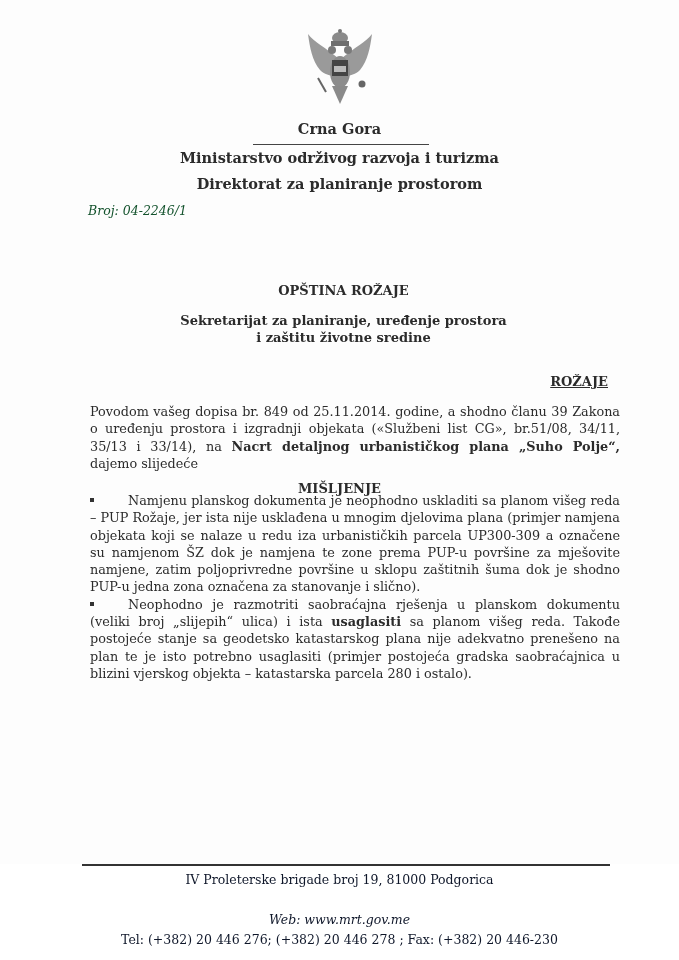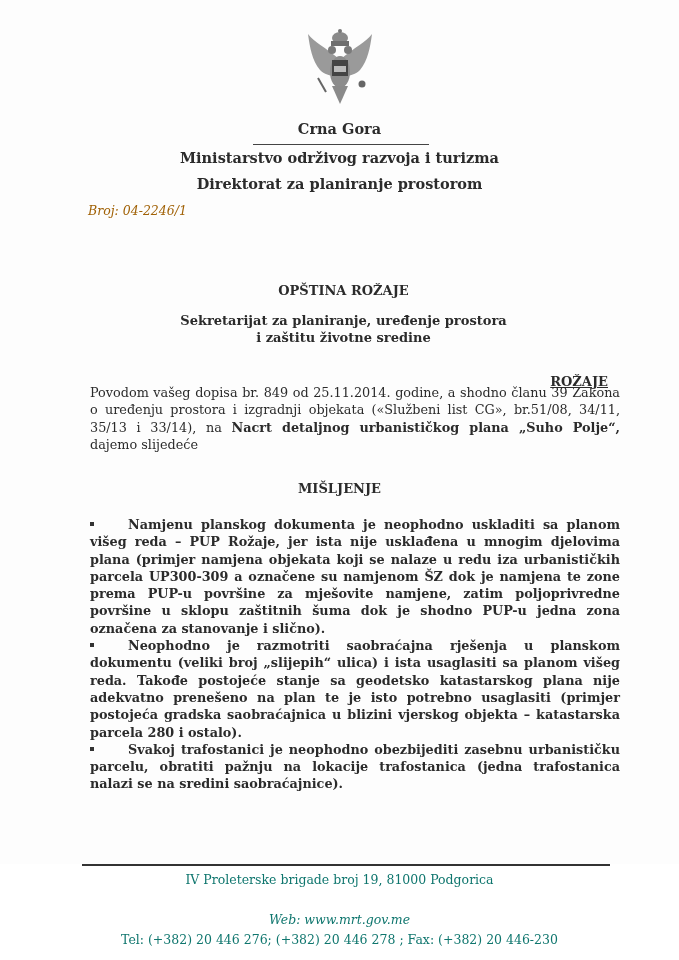--- a/index.html
+++ b/index.html
@@ -6,32 +6,32 @@
   body {
     width: 679px; height: 960px; background: #ffffff; overflow: hidden;
     font-family: "DejaVu Serif", "Liberation Serif", serif;
     color: #2b2b2b; position: relative;
   }
   .page { position: absolute; left: 0; top: 0; width: 679px; height: 864px; background: #fdfdfd; }
   .crest { position: absolute; left: 302px; top: 28px; width: 76px; height: 80px; }
   .center { position: absolute; left: 0; width: 679px; text-align: center; }
   .hdr { font-weight: bold; font-size: 14.5px; letter-spacing: 0px; }
   .hr1 { position: absolute; left: 253px; top: 144px; width: 176px; height: 1px; background: #444; }
-  .meta { position: absolute; left: 88px; font-style: italic; font-size: 12.5px; color: #a16207; }
+  .meta { position: absolute; left: 88px; font-style: italic; font-size: 12.5px; color: #14532d; }
   .recipient { font-weight: bold; font-size: 13px; }
   .recipient-sub { font-weight: bold; font-size: 13px; line-height: 17px; }
   .city { position: absolute; right: 71px; top: 374px; font-weight: bold; font-size: 13px; text-decoration: underline; }
   .para { position: absolute; left: 90px; width: 530px; font-size: 12.8px; line-height: 17.3px; text-align: justify; }
   .para b { font-weight: bold; }
   .heading { font-weight: bold; font-size: 13px; }
   .bullet-block { position: absolute; left: 90px; width: 530px; font-size: 12.8px; line-height: 17.3px; text-align: justify; }
   .item { position: relative; text-indent: 38px; }
   .item .bullet { position: absolute; left: 0; top: 6px; width: 4px; height: 4px; background: #333; text-indent: 0; }
   .footer-line { position: absolute; left: 82px; top: 864px; width: 528px; height: 2px; background: #333; }
-  .footer { font-size: 12.5px; line-height: 16px; color: #0f766e; }
+  .footer { font-size: 12.5px; line-height: 16px; color: #0f172a; }
 </style>
 </head>
 <body>
 
 <div class="page">
 
   <svg class="crest" viewBox="0 0 76 80">
 
     <ellipse cx="38" cy="10" rx="8" ry="6" fill="#8a8a8a"></ellipse>
     <rect x="29" y="13" width="18" height="5" fill="#6e6e6e"></rect>
@@ -58,38 +58,34 @@
   <div class="center hdr" style="top:175px;">Direktorat za planiranje prostorom</div>
   <div class="center hdr" style="top:149px;">Ministarstvo održivog razvoja i turizma</div>
 
   <div class="meta" style="top:203px;">Broj: 04-2246/1</div>
 
   <div class="center recipient" style="top:283px; left:4px;">OPŠTINA  ROŽAJE</div>
   <div class="center recipient-sub" style="top:312px; left:4px;">Sekretarijat za planiranje, uređenje prostora</div>
   <div class="center recipient-sub" style="top:329px; left:4px;">i zaštitu životne sredine</div>
   <div class="city">ROŽAJE</div>
 
-  <div class="para" style="top:384px;">
+  <div class="para" style="top:403px;">
     <span>Povodom vašeg dopisa br. 849 od 25.11.2014. godine, a shodno članu 39 Zakona o uređenju prostora i izgradnji objekata («Službeni list CG», br.51/08, 34/11, 35/13 i 33/14), na </span><b>Nacrt detaljnog urbanističkog plana „Suho Polje“,</b><span> dajemo slijedeće</span>
   </div>
 
   <div class="center heading" style="top:481px;">MIŠLJENJE</div>
 
-  <div class="bullet-block" style="top:516px;font-weight:bold;">
+  <div class="bullet-block" style="top:492px;">
     <div class="item">
       <span class="bullet"></span>
       <span>Namjenu planskog dokumenta je neophodno uskladiti sa planom višeg reda – PUP Rožaje, jer ista nije usklađena u mnogim djelovima plana (primjer namjena objekata koji se nalaze u redu iza urbanističkih parcela UP300-309 a označene su namjenom ŠZ dok je namjena te zone prema PUP-u površine za mješovite namjene, zatim poljoprivredne površine u sklopu zaštitnih šuma dok je shodno PUP-u jedna zona označena za stanovanje  i slično).</span>
     </div>
     <div class="item">
       <span class="bullet"></span>
       <span>Neophodno je razmotriti saobraćajna rješenja u planskom dokumentu (veliki broj „slijepih“ ulica) i ista </span><b>usaglasiti</b><span> sa planom višeg reda.  Takođe postojeće stanje sa geodetsko katastarskog plana nije adekvatno prenešeno na plan te je isto potrebno usaglasiti (primjer postojeća gradska saobraćajnica u blizini vjerskog objekta – katastarska parcela 280 i ostalo).</span>
-    </div>
-    <div class="item">
-      <span class="bullet"></span>
-      <span>Svakoj trafostanici je neophodno obezbijediti zasebnu urbanističku parcelu, obratiti pažnju na lokacije trafostanica (jedna trafostanica nalazi se na sredini saobraćajnice).</span>
     </div>
   </div>
 
   <div class="footer-line"></div>
   <div class="center footer" style="top:872px;">IV Proleterske brigade broj 19, 81000 Podgorica</div>
   <div class="center footer" style="top:932px;">Tel:  (+382) 20 446 276; (+382) 20 446 278 ; Fax:  (+382) 20 446-230</div>
   <div class="center footer" style="top:912px;font-style:italic;">Web: www.mrt.gov.me</div>
 
 </div>
 

